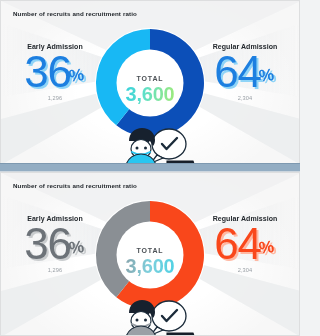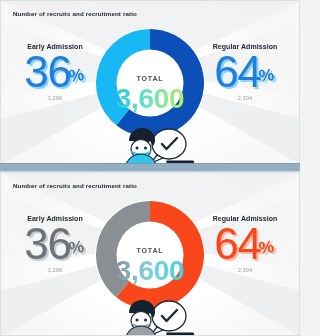--- a/index.html
+++ b/index.html
@@ -80,21 +80,21 @@
   }
   .donut { position: absolute; left: 0; top: 0; width: 116px; height: 116px; }
   .donut-center {
     position: absolute; left: 50%; top: 50px; transform: translateX(-50%);
     width: 72px; text-align: center; z-index: 4;
   }
   .total-label {
     font-size: 7px; font-weight: bold; color: #4b5055; letter-spacing: .12em;
   }
   .total-value {
-    margin-top: 1px; font-size: 28px; font-weight: bold; letter-spacing: -.01em;
+    margin-top: 1px; font-size: 20px; font-weight: bold; letter-spacing: -.01em;
     -webkit-background-clip: text; background-clip: text; color: transparent;
   }
   .grad-cyan-lime { background-image: linear-gradient(100deg,#1ec8e8 0%,#5fe0c8 42%,#b8ef5a 100%); }
   .grad-gray-cyan { background-image: linear-gradient(100deg,#8b9095 0%,#7fcfdc 48%,#38d3e8 100%); }
 
   
   .illus {
     position: absolute; left: 50%; top: 96px; transform: translateX(-50%);
     width: 122px; height: 68px; z-index: 5;
   }

